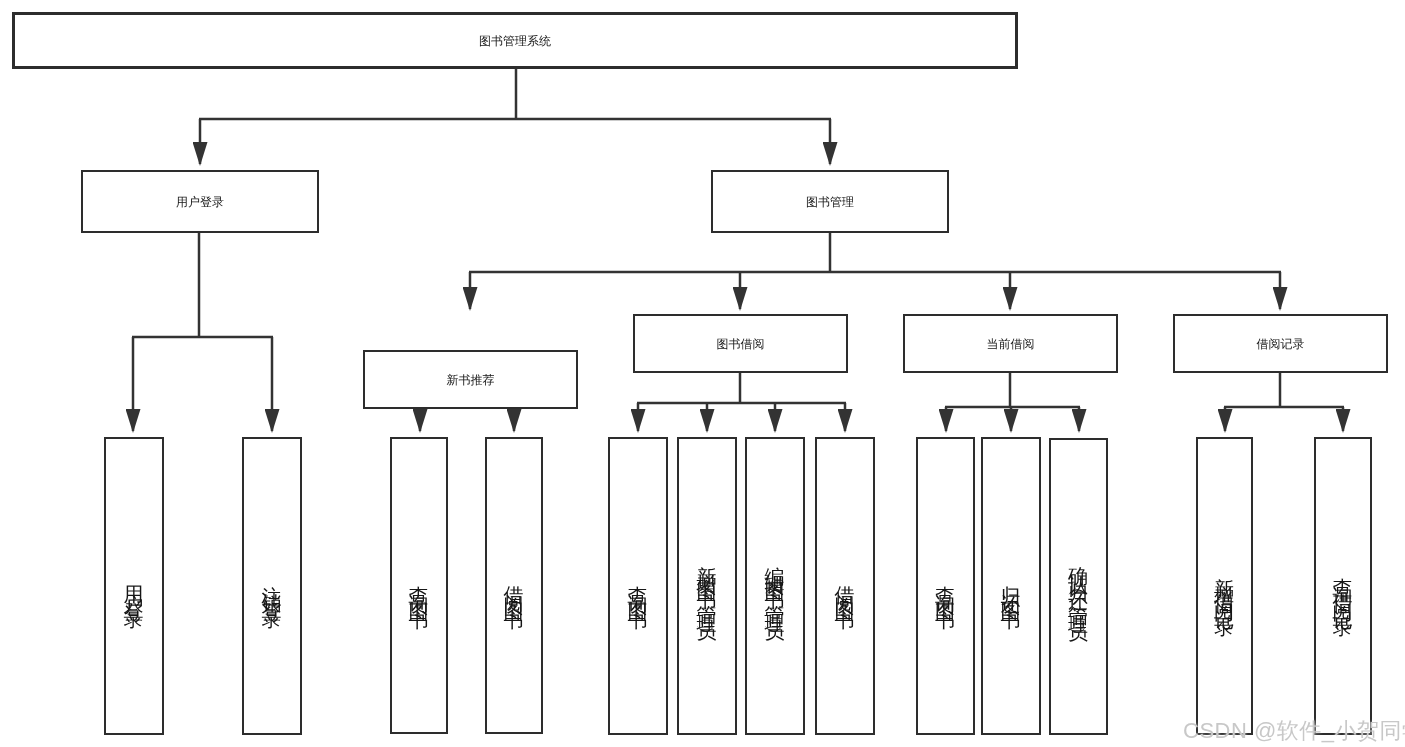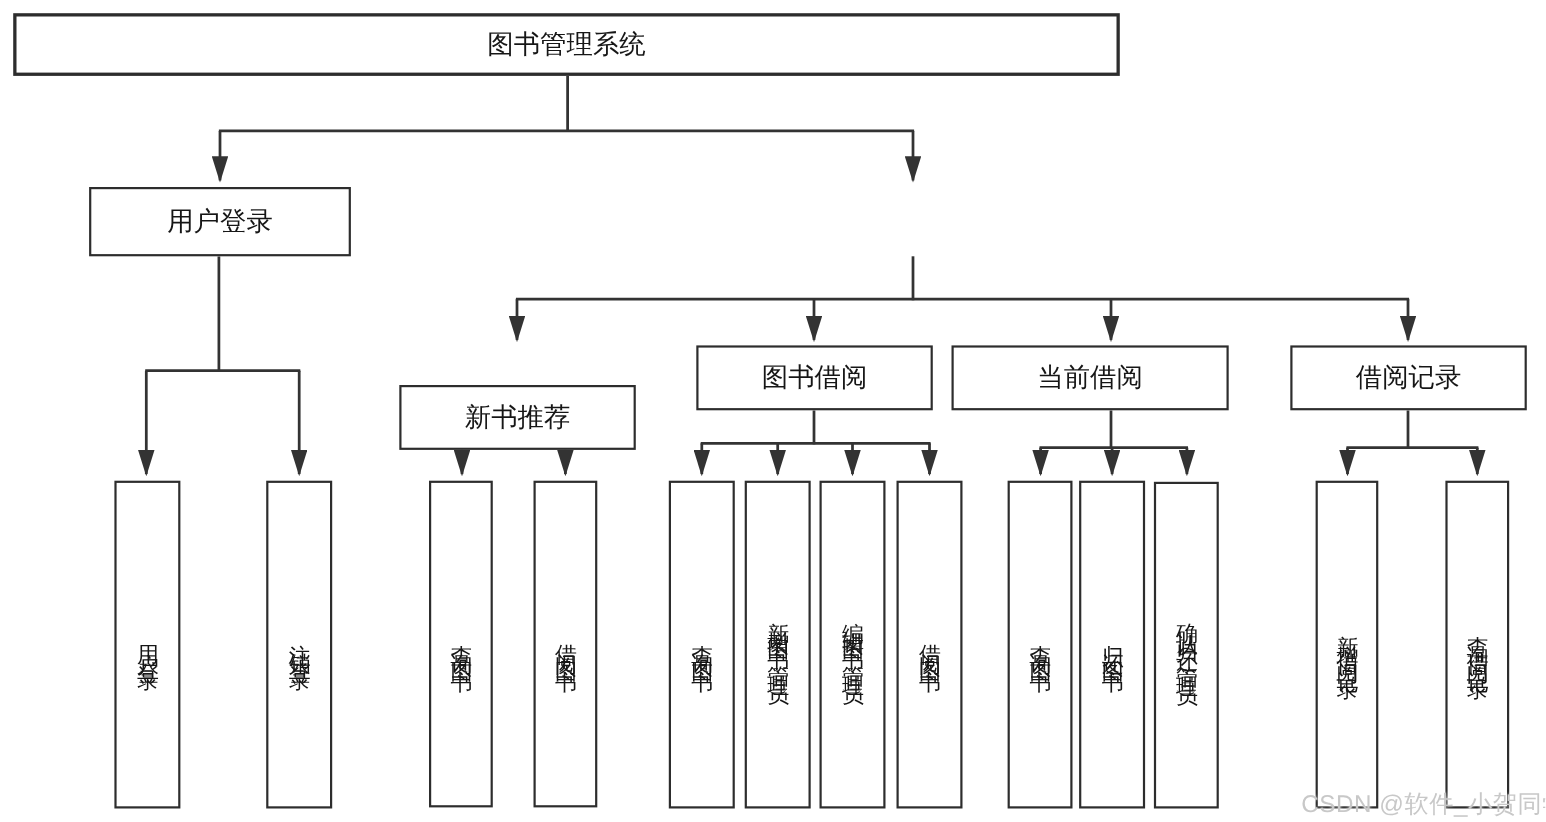--- a/index.html
+++ b/index.html
@@ -14,21 +14,21 @@
   }
   .wires { position: absolute; left: 0; top: 0; }
   .node {
     position: absolute;
     background: #ffffff;
     border: 2px solid #2d2d2d;
     display: flex;
     align-items: center;
     justify-content: center;
     color: #161616;
-    font-size: 24px;
+    font-size: 12px;
     line-height: 1;
     white-space: nowrap;
   }
   .node.root { border-width: 3px; }
   .node.v {
     writing-mode: vertical-rl;
     text-orientation: mixed;
     letter-spacing: 8px;
     font-size: 20px;
     white-space: normal;
@@ -96,24 +96,25 @@
       <line x1="1280" y1="373" x2="1280" y2="408"></line>
       <line x1="1224" y1="407" x2="1344" y2="407"></line>
       <line x1="1225" y1="407" x2="1225" y2="431" marker-end="url(#arrow)"></line>
       <line x1="1343" y1="407" x2="1343" y2="431" marker-end="url(#arrow)"></line>
     </g>
   </svg>
 
   <div class="node root" style="left:12px; top:12px; width:1006px; height:57px;">图书管理系统</div>
 
   <div class="node" style="left:81px; top:170px; width:238px; height:63px;">用户登录</div>
+  <div class="node" style="left:711px; top:170px; width:238px; height:63px;">图书管理</div>
 
   <div class="node" style="left:363px; top:314px; width:215px; height:59px;margin-top:36px;">新书推荐</div>
   <div class="node" style="left:633px; top:314px; width:215px; height:59px;">图书借阅</div>
-  <div class="node" style="left:865px; top:314px; width:252px; height:59px;">当前借阅</div>
+  <div class="node" style="left:903px; top:314px; width:215px; height:59px;">当前借阅</div>
   <div class="node" style="left:1173px; top:314px; width:215px; height:59px;">借阅记录</div>
 
   <div class="node v" style="left:104px; top:437px; width:60px; height:298px;">用户登录</div>
   <div class="node v" style="left:242px; top:437px; width:60px; height:298px;">注销登录</div>
 
   <div class="node v" style="left:390px; top:437px; width:58px; height:297px;">查询图书</div>
   <div class="node v" style="left:485px; top:437px; width:58px; height:297px;">借阅图书</div>
 
   <div class="node v" style="left:608px; top:437px; width:60px; height:298px;">查询图书</div>
   <div class="node v" style="left:677px; top:437px; width:60px; height:298px;">新增图书（管理员）</div>

